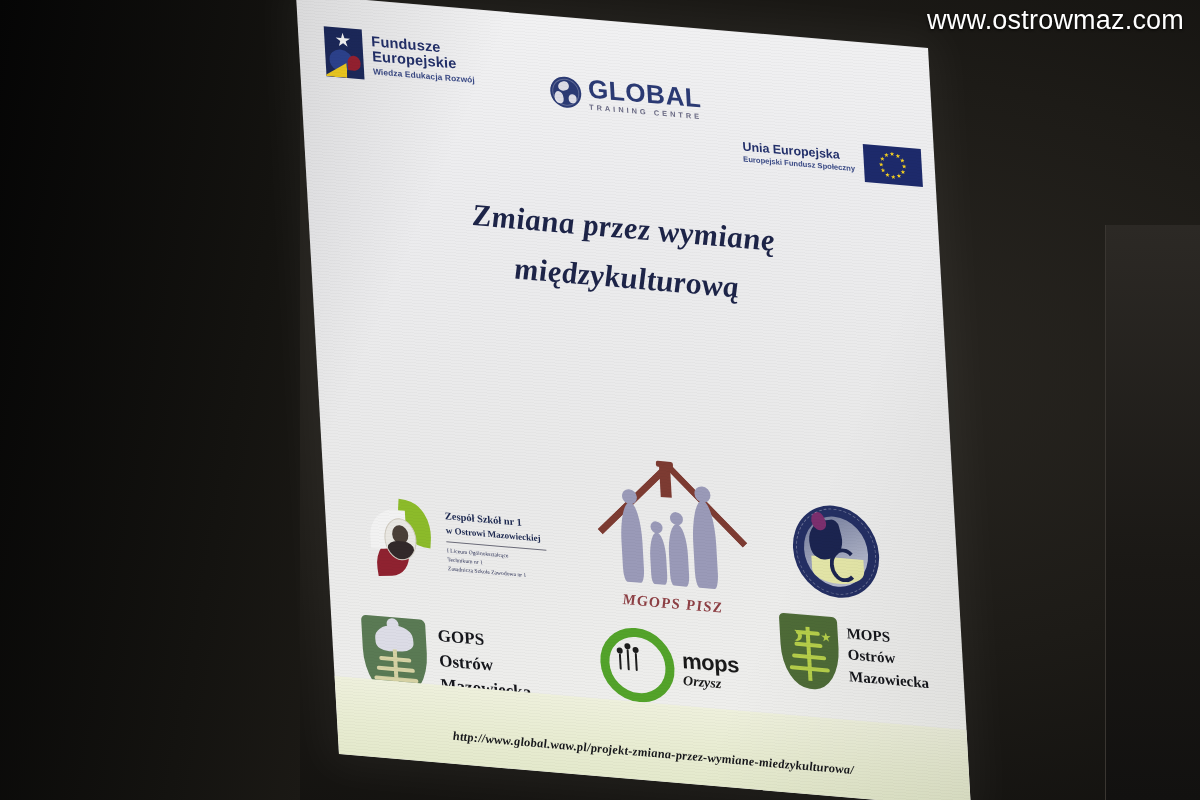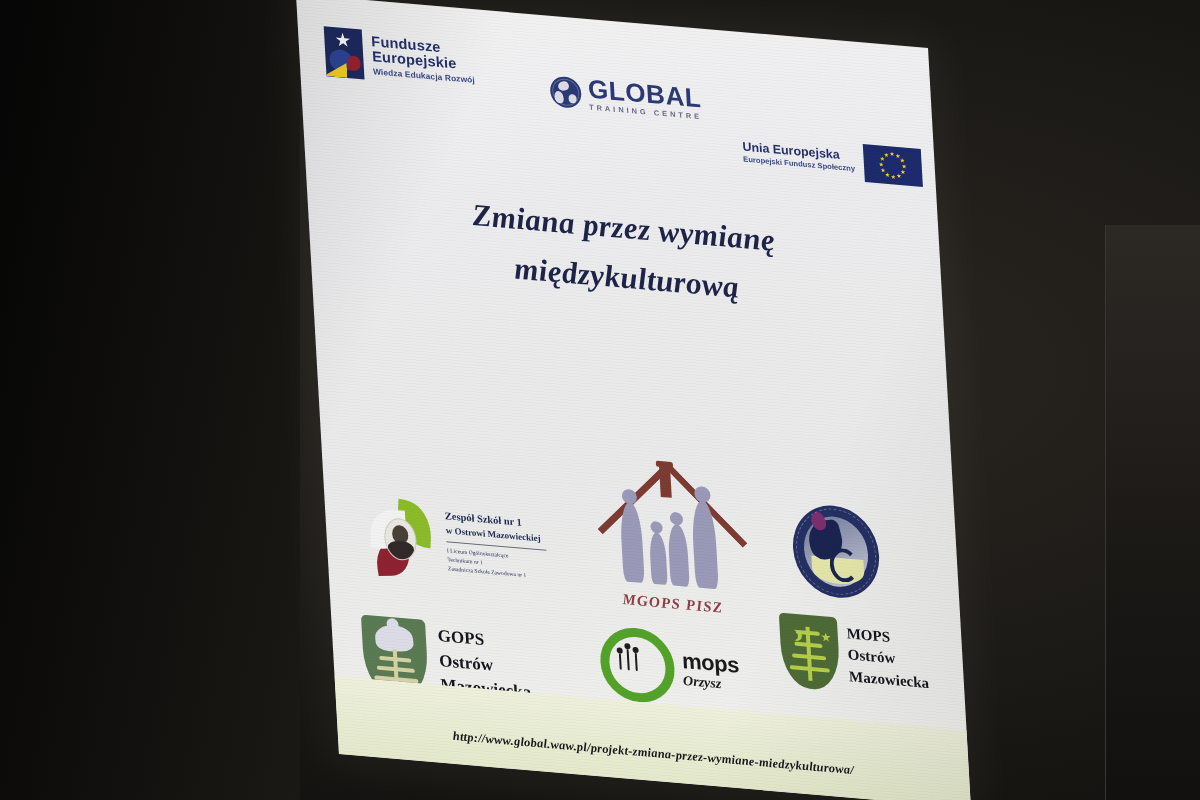--- a/index.html
+++ b/index.html
@@ -342,13 +342,14 @@
 
         </div>
 
         <div class="footband"></div>
         <div class="footurl">http://www.global.waw.pl/projekt-zmiana-przez-wymiane-miedzykulturowa/</div>
 
       </div>
     </div>
   </div>
 
+  <div class="watermark">www.ostrowmaz.com</div>
 </div>
 
 </body></html>

